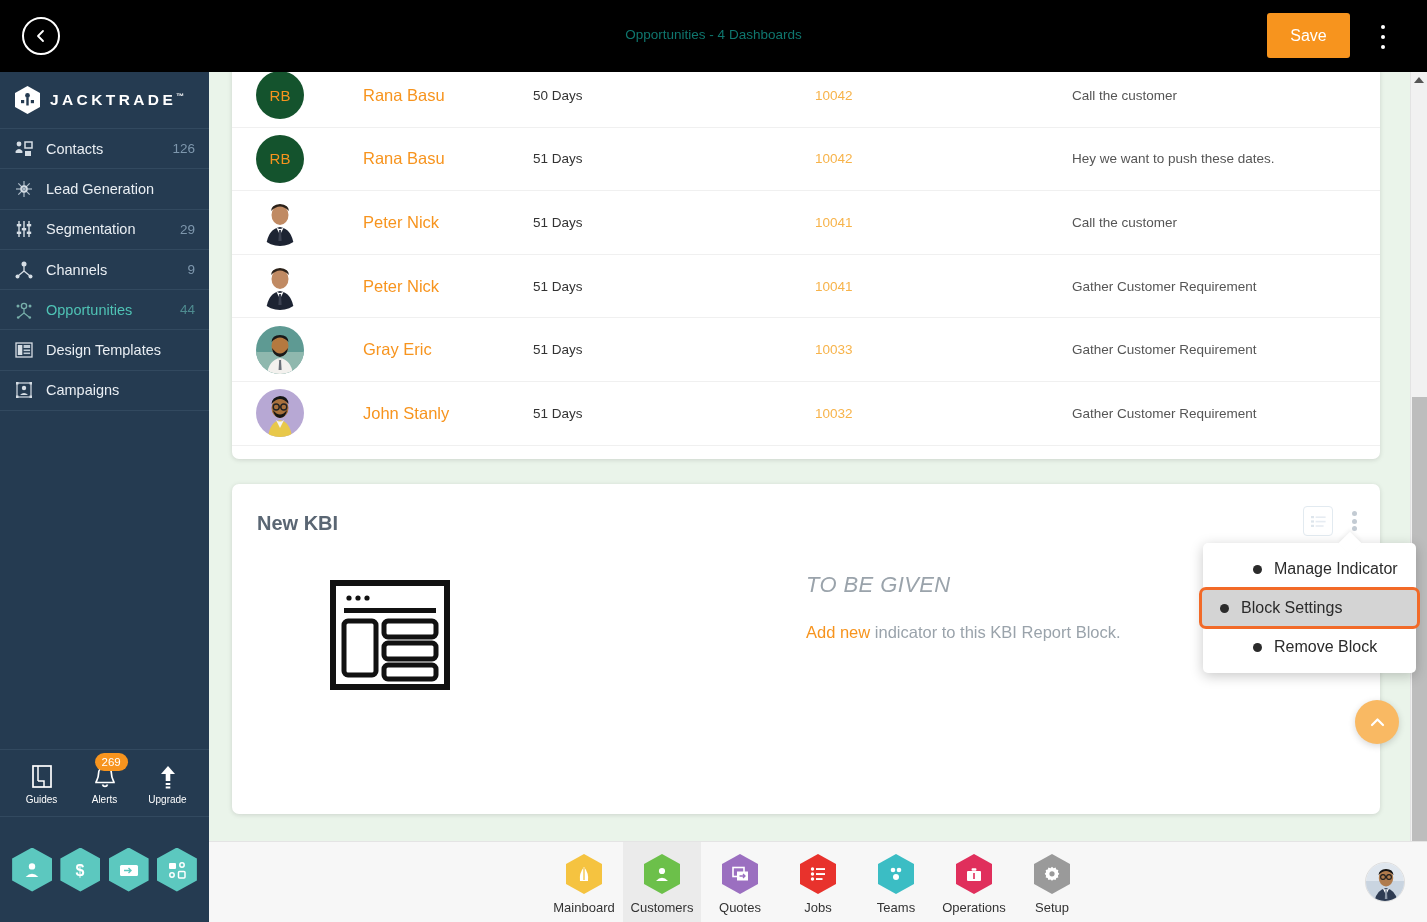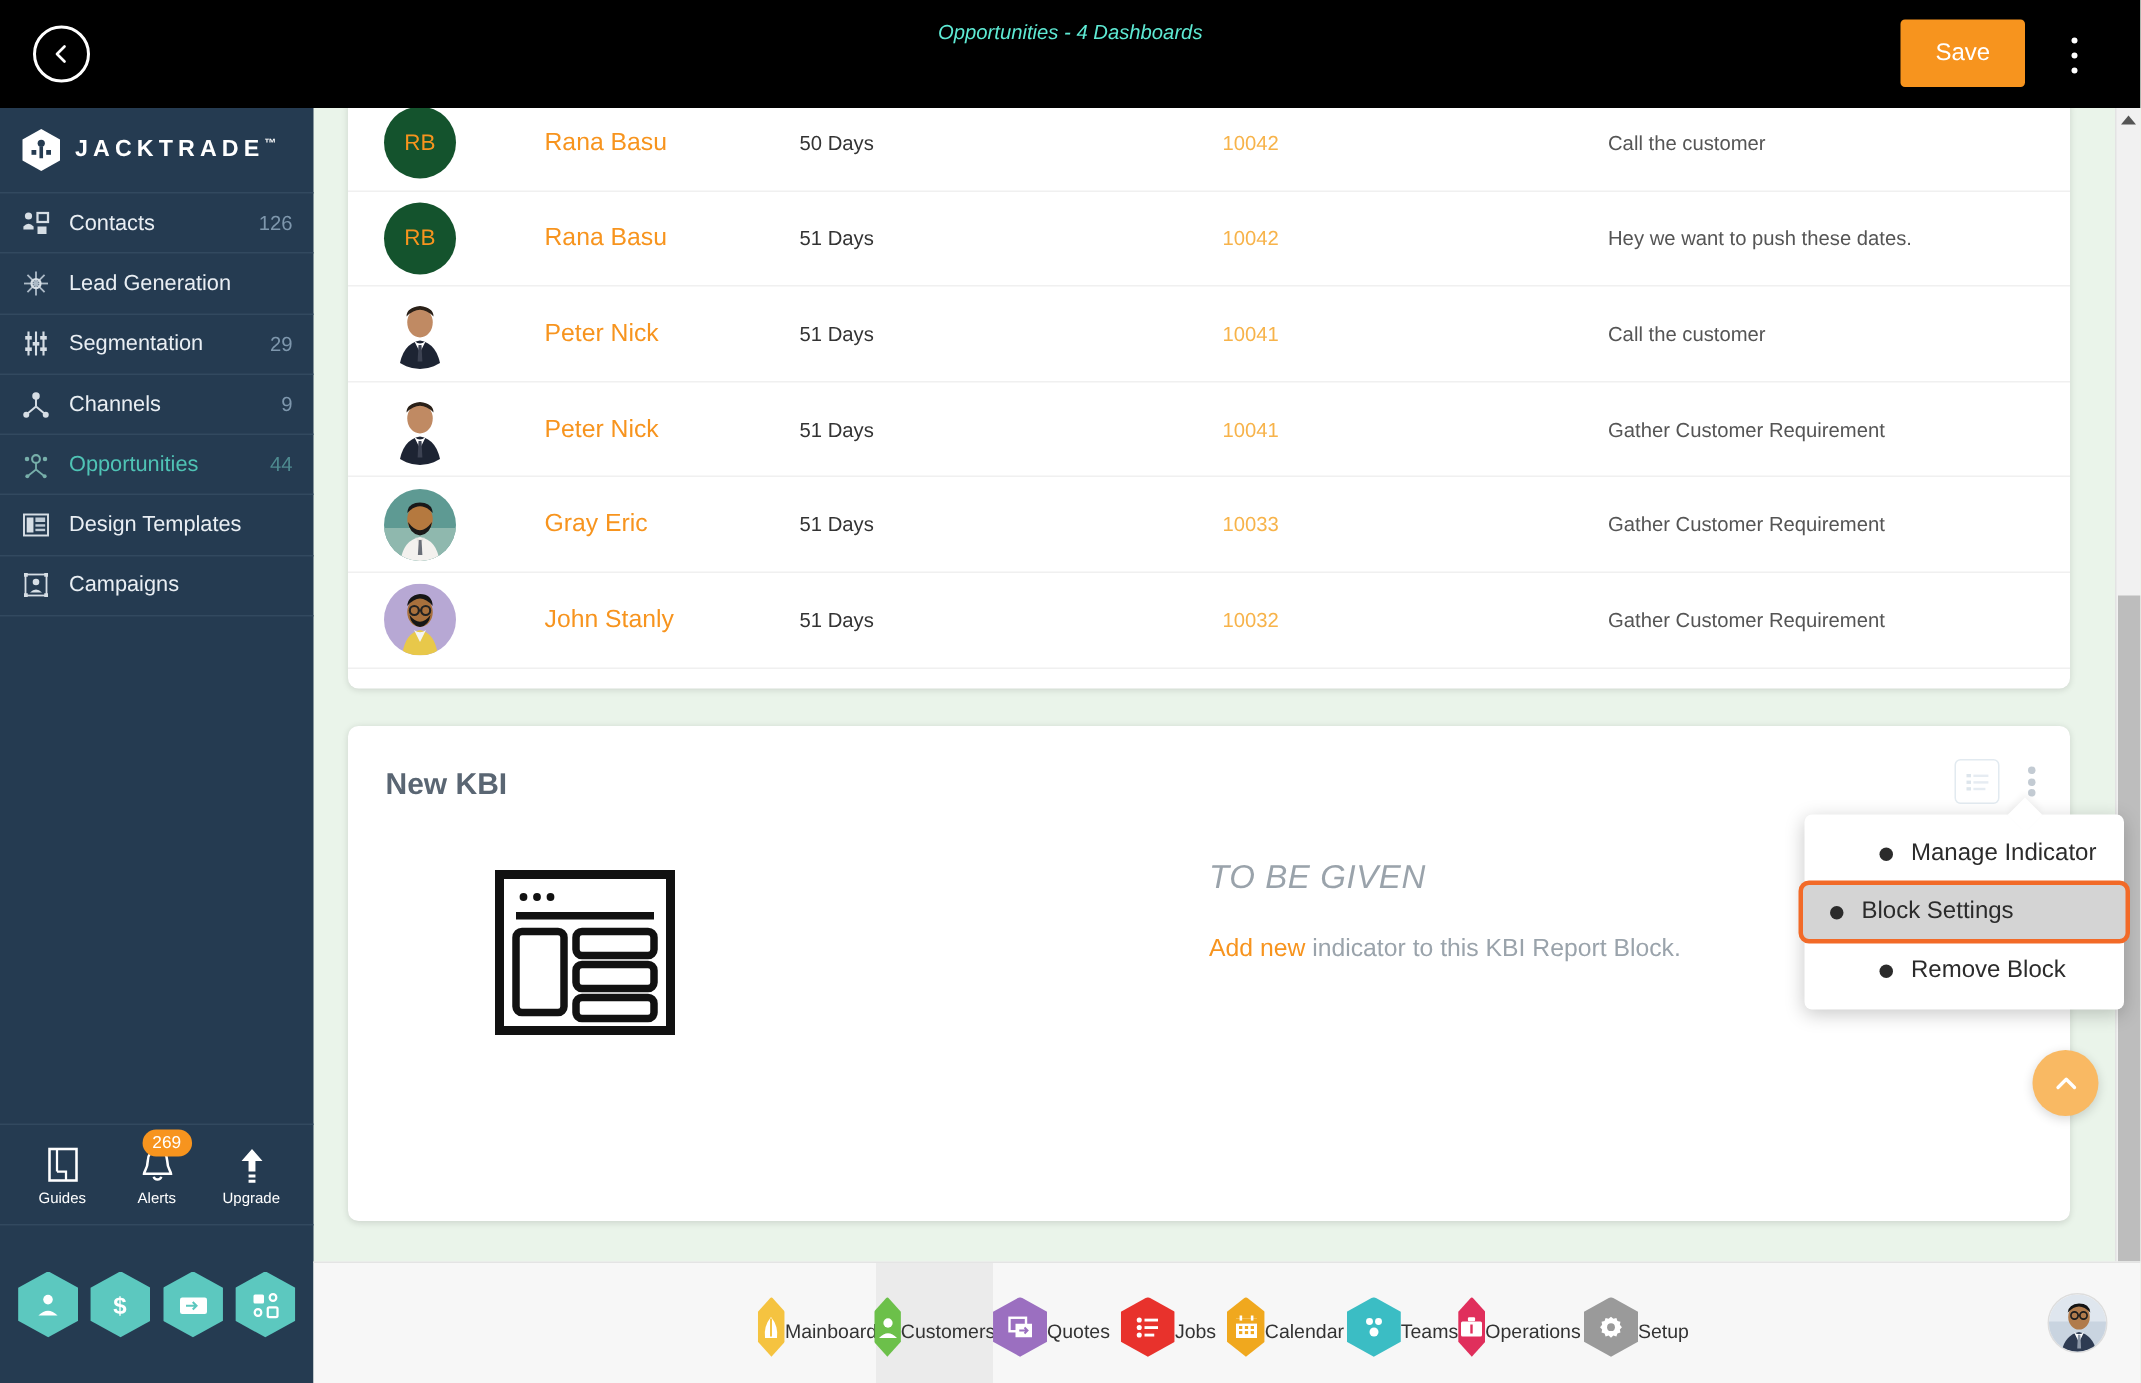--- a/index.html
+++ b/index.html
@@ -21,21 +21,21 @@
     width: 38px; height: 38px; border-radius: 50%;
     border: 2px solid #fff; cursor: pointer;
     display: flex; align-items: center; justify-content: center;
   }
   .back-btn svg { display: block; }
   .title-wrap {
     position: absolute; left: 0; top: 6px; width: 1427px;
     text-align: center; pointer-events: none;
   }
   .title-main { font-size: 25px; color: #fff; font-weight: 400; letter-spacing: .2px; }
-  .title-sub { font-size: 13.5px; color: #5eead4; margin-top: 8px; font-style: italic; }
+  .title-sub { font-size: 13.5px; color: #0f766e; margin-top: 21px; }
   .save-btn {
     position: absolute; right: 77px; top: 13px;
     width: 83px; height: 45px; background: #f7941e; color: #fff;
     border: none; border-radius: 3px; font-size: 16px;
     font-family: "Liberation Sans", sans-serif; cursor: pointer;
   }
   .kebab-top {
     position: absolute; right: 32px; top: 22px;
     width: 24px; height: 30px; cursor: pointer;
     display: flex; flex-direction: column; align-items: center; justify-content: space-between;
@@ -184,21 +184,21 @@
     box-shadow: 0 2px 7px rgba(0,0,0,.16); cursor: pointer; z-index: 50;
   }
 
   
   .bottombar {
     position: absolute; left: 209px; bottom: 0; width: 1218px; height: 81px;
     background: #f7f7f7; border-top: 1px solid #e4e4e4; z-index: 35;
   }
   .bnav { position: absolute; left: 50%; transform: translateX(-50%); top: 0; display: flex; height: 81px; }
   .bnav-item {
-    width: 78px; display: flex; flex-direction: row; align-items: center;
+    width: 78px; display: flex; flex-direction: column; align-items: center;
     justify-content: center; cursor: pointer; padding-top: 4px;
   }
   .bnav-item.active { background: #ebebeb; }
   .bnav-hex { width: 36px; height: 40px; }
   .bnav-hex .hex-shape { width: 100%; height: 100%; }
   .bnav-label { font-size: 13px; color: #333; margin-top: 6px; }
   .user-av {
     position: absolute; right: 22px; top: 20px; width: 40px; height: 40px;
     border-radius: 50%; overflow: hidden; cursor: pointer; border: 1px solid #ddd;
   }
@@ -647,43 +647,20 @@
                 <rect x="7" y="7.1" width="9" height="1.9"></rect>
                 <circle cx="3.5" cy="13" r="1.7"></circle>
                 <rect x="7" y="12.1" width="6.5" height="1.9"></rect>
               </g>
             </svg>
         </div>
       </div>
       <div class="bnav-label">Jobs</div>
     </div>
 
-    <div class="bnav-item">
-      <div class="bnav-hex">
-        <div class="hex-shape" style="background:#f0a81e">
-          <svg width="18" height="18" viewBox="0 0 18 18">
-              <rect x="2" y="3" width="14" height="13" fill="#fff"></rect>
-              <rect x="2" y="3" width="14" height="3.4" fill="#f0a81e"></rect>
-              <g fill="#f0a81e">
-                <rect x="4" y="8" width="2.2" height="2"></rect>
-                <rect x="7.9" y="8" width="2.2" height="2"></rect>
-                <rect x="11.8" y="8" width="2.2" height="2"></rect>
-                <rect x="4" y="11.4" width="2.2" height="2"></rect>
-                <rect x="7.9" y="11.4" width="2.2" height="2"></rect>
-                <rect x="11.8" y="11.4" width="2.2" height="2"></rect>
-              </g>
-              <g fill="#fff">
-                <rect x="4.4" y="1" width="1.7" height="3.4"></rect>
-                <rect x="11.9" y="1" width="1.7" height="3.4"></rect>
-              </g>
-            </svg>
-        </div>
-      </div>
-      <div class="bnav-label">Calendar</div>
-    </div>
 
     <div class="bnav-item">
       <div class="bnav-hex">
         <div class="hex-shape" style="background:#3bbdc4">
           <svg width="18" height="18" viewBox="0 0 18 18">
               <g fill="#fff">
                 <circle cx="6" cy="5" r="2.3"></circle>
                 <circle cx="12" cy="5" r="2.3"></circle>
                 <circle cx="9" cy="12" r="3"></circle>
               </g>

